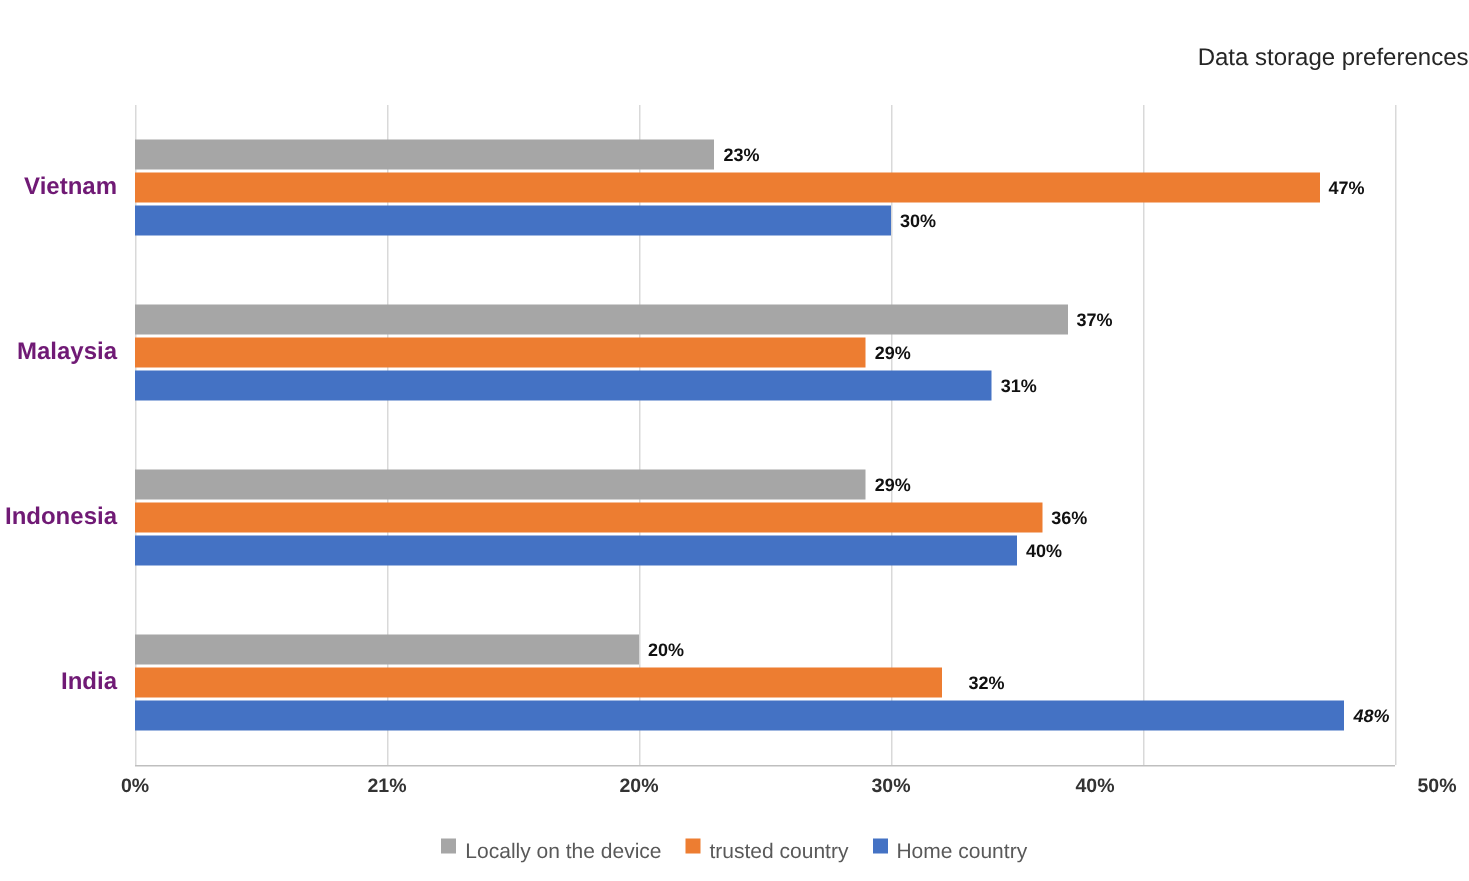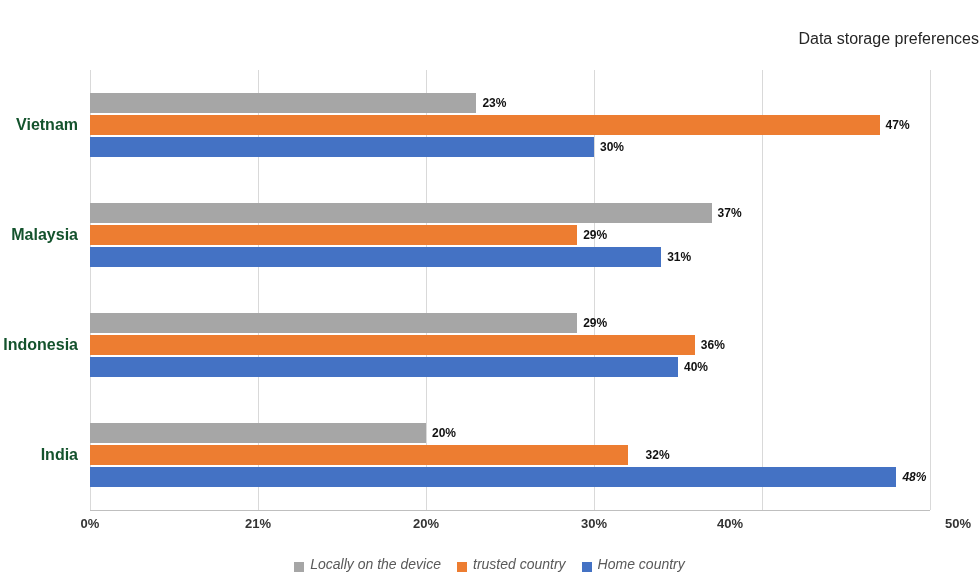--- a/index.html
+++ b/index.html
@@ -49,21 +49,21 @@
     font-weight: 600;
     color: #333;
     transform: translateX(-50%);
     white-space: nowrap;
   }
   .cat-label {
     position: absolute;
     right: 852px;
     font-size: 16px;
     font-weight: 600;
-    color: #14532d;
+    color: #701a75;
     text-align: right;
     transform: translateY(-50%);
     white-space: nowrap;
   }
   .bar {
     position: absolute;
     height: 20px;
     left: 0;
   }
   .bar-label {
@@ -78,23 +78,22 @@
     position: absolute;
     left: 0;
     width: 100%;
     top: 556px;
     text-align: center;
     font-size: 14px;
     color: #595959;
   }
   .legend-item {
     display: inline-flex;
-    align-items: flex-end;
+    align-items: flex-start;
     margin: 0 8px;
-    font-style: italic;
   }
   .swatch {
     display: inline-block;
     width: 10px;
     height: 10px;
     margin-right: 6px;
   }
 </style>
 </head>
 <body>

